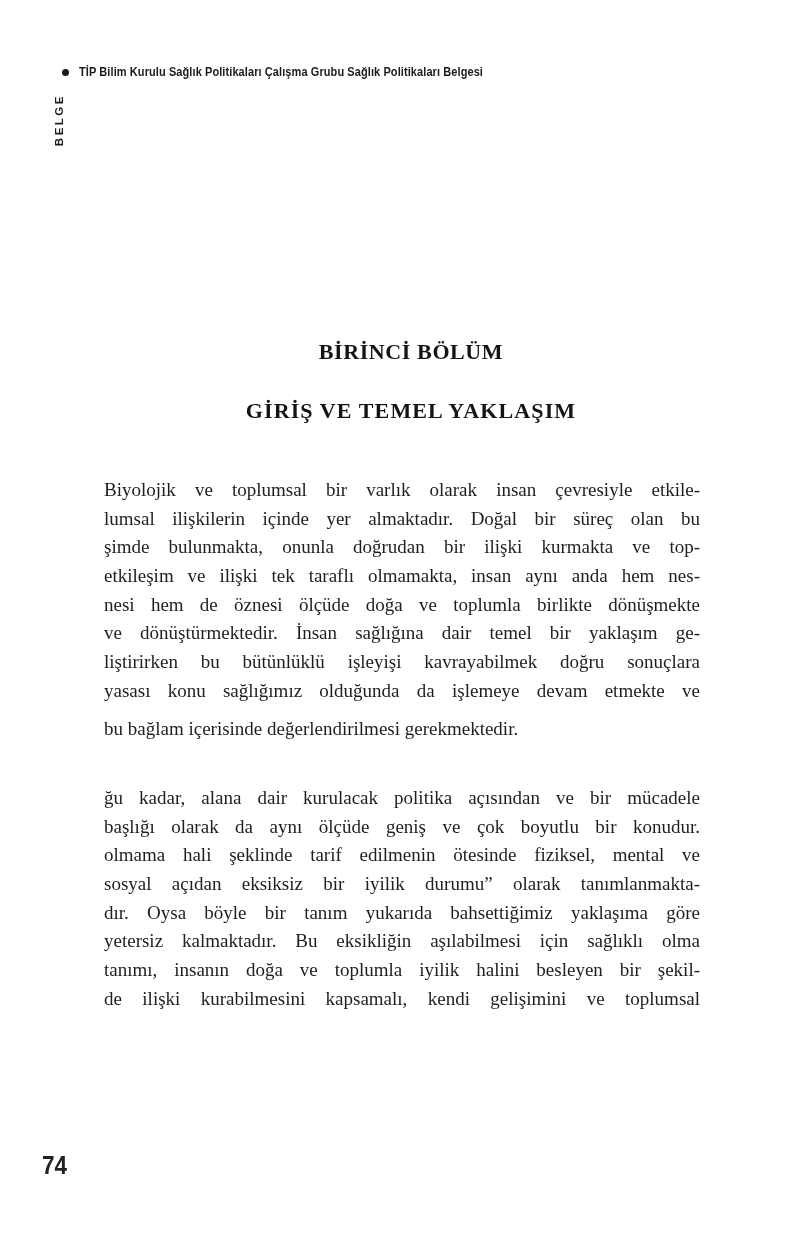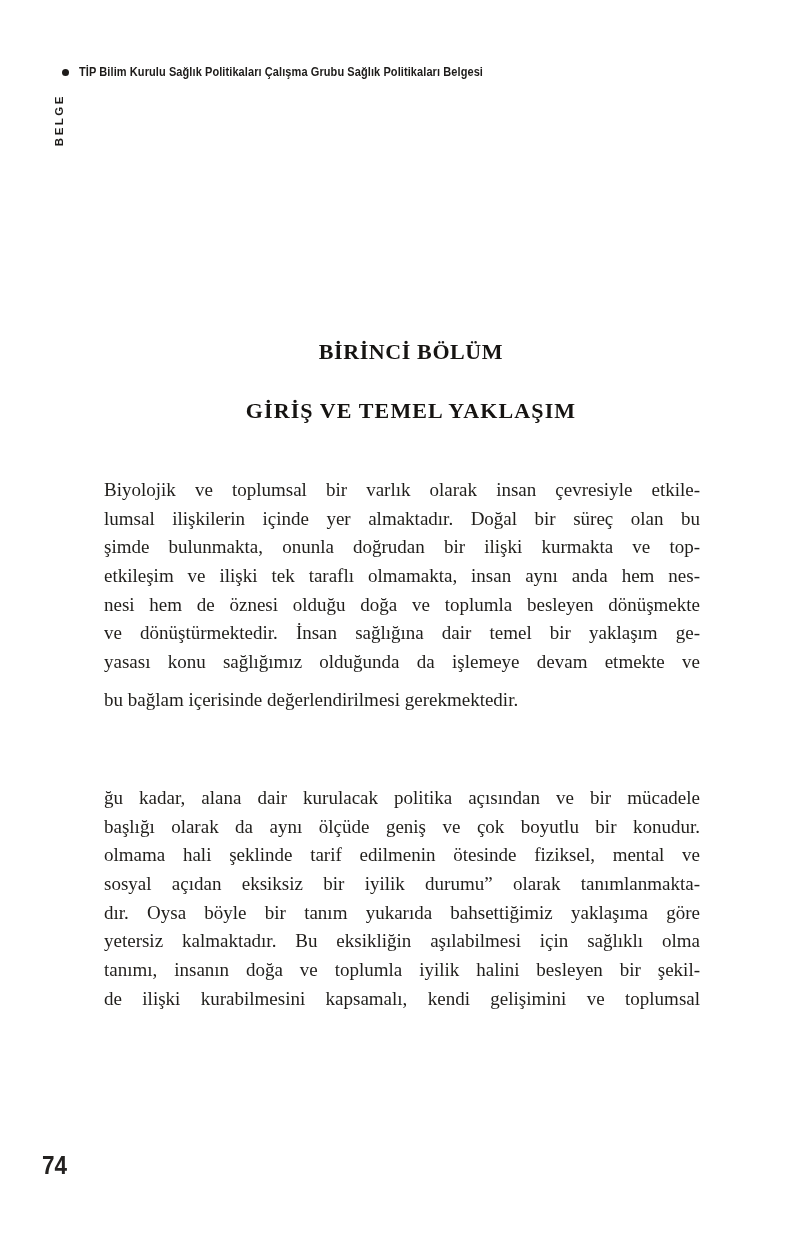--- a/index.html
+++ b/index.html
@@ -140,22 +140,23 @@
 
   <h1 class="chapter-heading">BİRİNCİ BÖLÜM</h1>
 
   <h2 class="section-heading">GİRİŞ VE TEMEL YAKLAŞIM</h2>
 
   <div class="paragraph paragraph-1">
     <div class="line">Biyolojik ve toplumsal bir varlık olarak insan çevresiyle etkile-</div>
     <div class="line">lumsal ilişkilerin içinde yer almaktadır. Doğal bir süreç olan bu</div>
     <div class="line">şimde bulunmakta, onunla doğrudan bir ilişki kurmakta ve top-</div>
     <div class="line">etkileşim ve ilişki tek taraflı olmamakta, insan aynı anda hem nes-</div>
-    <div class="line">nesi hem de öznesi olduğu doğa ve toplumla besleyen dönüşmekte</div>
+    <div class="line">nesi hem de öznesi ölçüde doğa ve toplumla birlikte dönüşmekte</div>
     <div class="line">ve dönüştürmektedir. İnsan sağlığına dair temel bir yaklaşım ge-</div>
+    <div class="line">liştirirken bu bütünlüklü işleyişi kavrayabilmek doğru sonuçlara</div>
     <div class="line">yasası konu sağlığımız olduğunda da işlemeye devam etmekte ve</div>
     <div class="line line-end">bu bağlam içerisinde değerlendirilmesi gerekmektedir.</div>
   </div>
 
   <div class="paragraph paragraph-2">
     <div class="line">ğu kadar, alana dair kurulacak politika açısından ve bir mücadele</div>
     <div class="line">başlığı olarak da aynı ölçüde geniş ve çok boyutlu bir konudur.</div>
     <div class="line">olmama hali şeklinde tarif edilmenin ötesinde fiziksel, mental ve</div>
     <div class="line">sosyal açıdan eksiksiz bir iyilik durumu” olarak tanımlanmakta-</div>
     <div class="line">dır. Oysa böyle bir tanım yukarıda bahsettiğimiz yaklaşıma göre</div>

